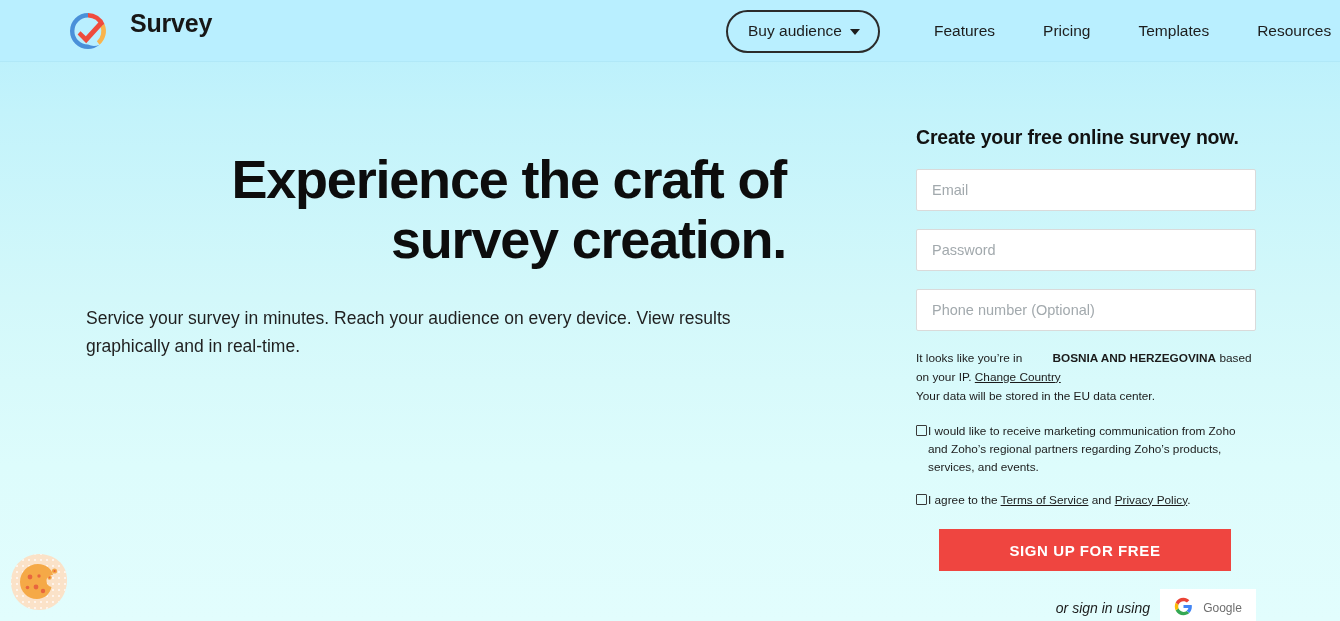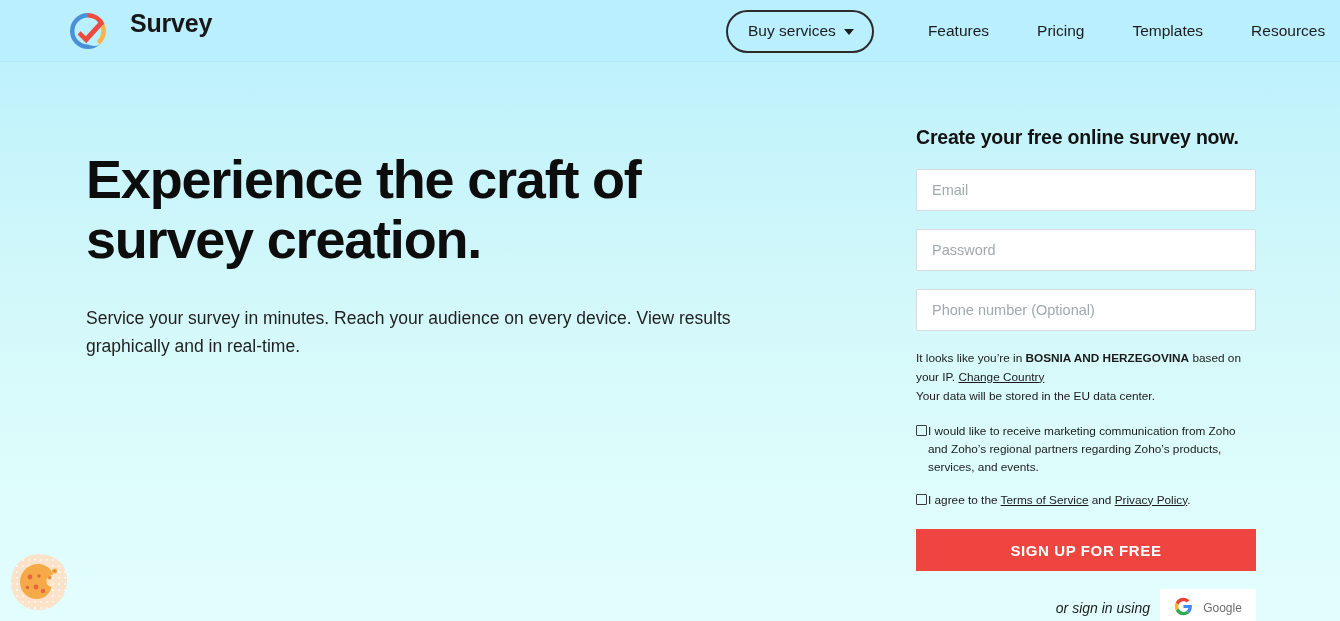--- a/index.html
+++ b/index.html
@@ -108,20 +108,21 @@
     top: 150px;
     width: 700px;
   }
 
   .hero-title {
     font-size: 54px;
     line-height: 1.11;
     font-weight: 700;
     letter-spacing: -1.2px;
     color: #0d0d0d;
+    text-align: right;
   }
 
   .hero-sub {
     margin-top: 34px;
     font-size: 17.5px;
     line-height: 1.6;
     color: #1f1f1f;
     max-width: 650px;
   }
 
@@ -156,21 +157,21 @@
     outline: none;
   }
   .field::placeholder { color: #a2a9ad; }
 
   .geo-note {
     font-size: 11.8px;
     line-height: 1.58;
     color: #1b1b1b;
     margin-top: 2px;
   }
-  .geo-country { font-weight: 700; }
+  .geo-country { font-weight: 700; margin-left: 27px; }
   .geo-link {
     color: #1b1b1b;
     text-decoration: underline;
   }
   .geo-note-2 {
     font-size: 11.8px;
     line-height: 1.58;
     color: #1b1b1b;
     margin-top: 1px;
   }
@@ -201,33 +202,34 @@
     line-height: 1.55;
     color: #1b1b1b;
   }
   .consent-text a {
     color: #1b1b1b;
     text-decoration: underline;
   }
 
   .signup-btn {
     margin-top: 20px;
-    width: 340px;
+    width: 292px;
     height: 42px;
     background: #ef4540;
     border: none;
     color: #ffffff;
     font-family: "Liberation Sans", sans-serif;
     font-size: 15px;
     font-weight: 700;
     letter-spacing: 0.6px;
     cursor: pointer;
     display: flex;
     align-items: center;
     justify-content: center;
+    margin-left: 23px;
   }
 
   .social-row {
     margin-top: 18px;
     display: flex;
     align-items: center;
     justify-content: flex-end;
     gap: 10px;
   }
 
@@ -285,21 +287,21 @@
         <path d="M14.5 22.2 L19.8 27.3 L33.5 12.2 L37.2 15.6
                  L20.2 34.2 L11.6 25.4 Z" fill="#ee4b3c"></path>
       </svg>
     </span>
     <span class="brand-name">Survey</span>
   </a>
 
   <nav class="nav">
 
     <button class="buy-responses">
-      <span>Buy services</span>
+      <span>Buy audience</span>
       <span class="caret"></span>
     </button>
 
     <div class="nav-links">
       <a class="nav-link" href="#">Features</a>
       <a class="nav-link" href="#">Pricing</a>
       <a class="nav-link" href="#">Templates</a>
       <a class="nav-link" href="#">Resources</a>
     </div>
 

